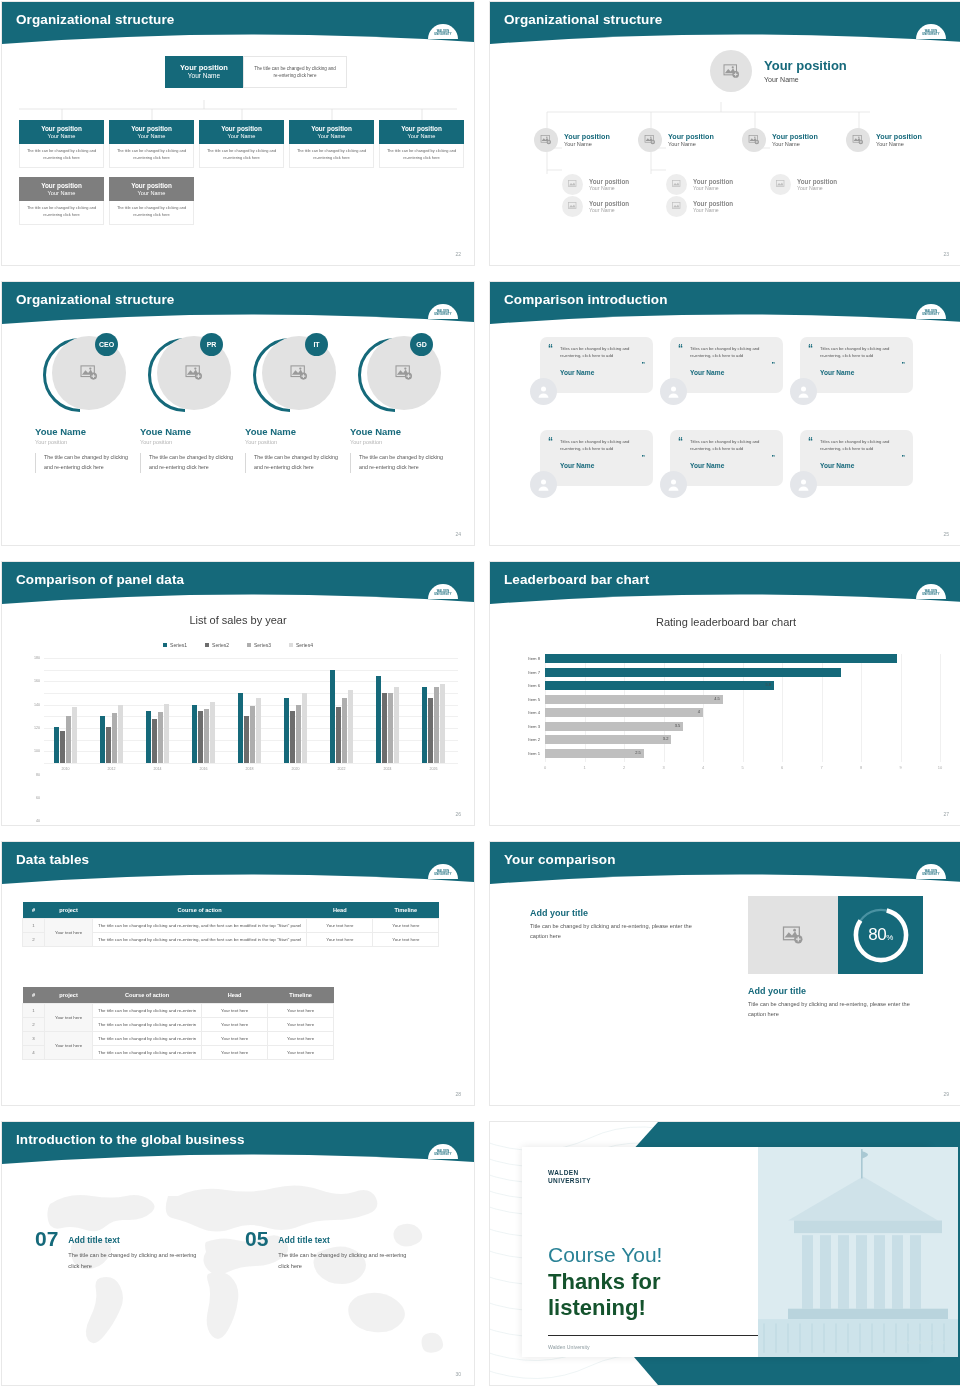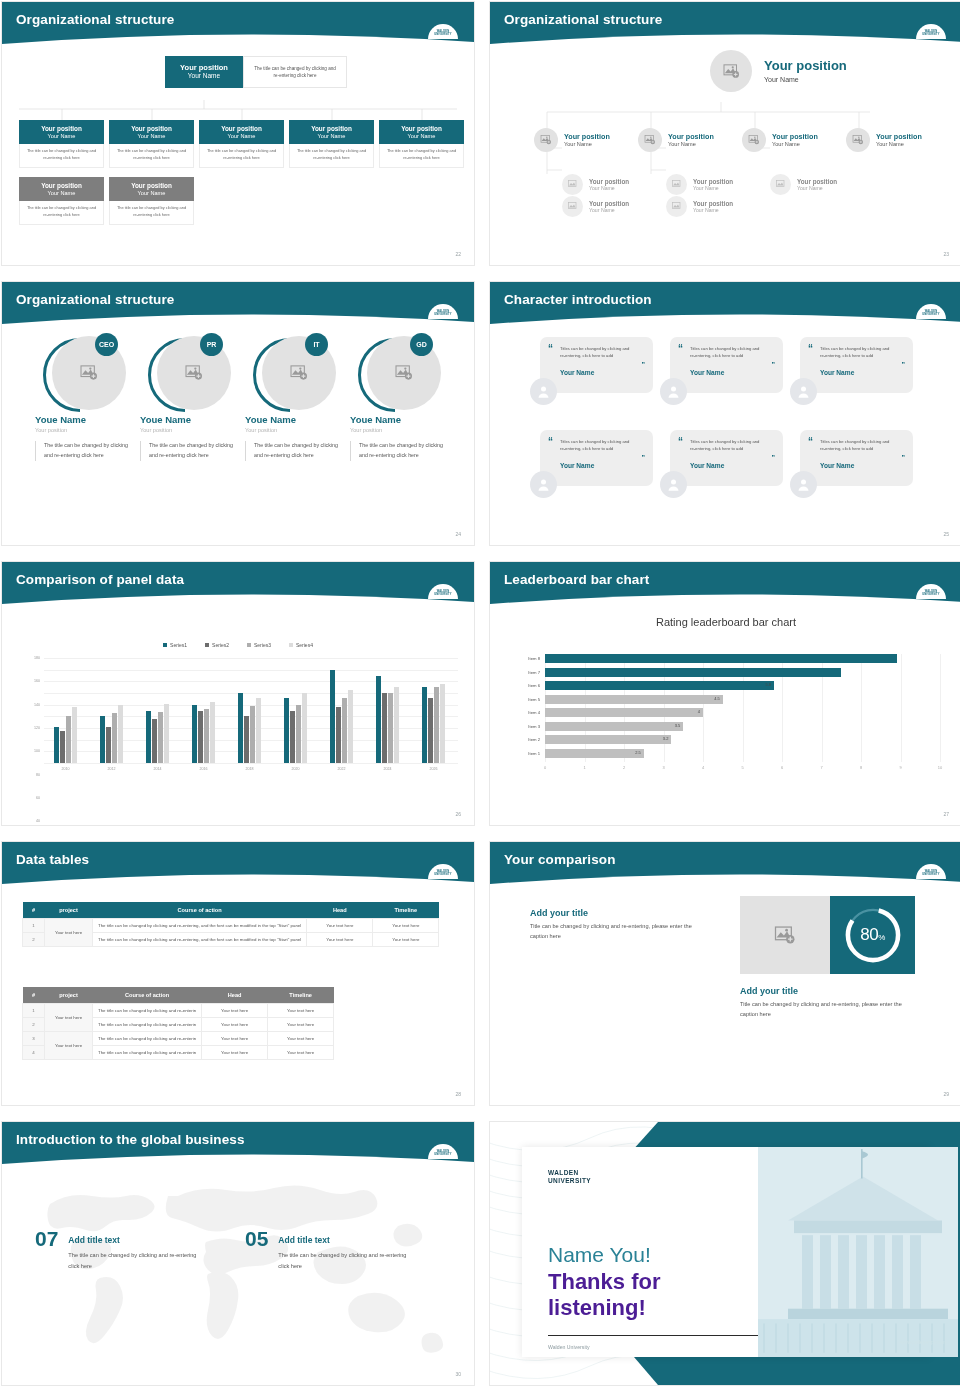--- a/index.html
+++ b/index.html
@@ -118,21 +118,21 @@
     position: absolute; left: 9px; top: 0; width: 74px; height: 74px;
     border-radius: 50%; background: #e2e2e2;
     display:flex; align-items:center; justify-content:center;
   }
   .s24-badge {
     position: absolute; right: 3px; top: -3px; width: 23px; height: 23px;
     border-radius: 50%; background: #15697a; color: #fff;
     font-size: 7px; font-weight: bold;
     display:flex; align-items:center; justify-content:center; z-index: 3;
   }
-  .s24-name { font-size: 9.5px; font-weight: bold; color: #16697b; }
+  .s24-name { font-size: 9.5px; font-weight: bold; color: #16697b; margin-top: 12px; }
   .s24-pos { font-size: 5.6px; color: #b4b4b4; margin-top: 2px; }
   .s24-desc {
     margin-top: 8px; padding-left: 8px; border-left: 1px solid #d8d8d8;
     font-size: 5.3px; color: #555; line-height: 1.85;
   }
 
   
   .s25-card { position: absolute; width: 113px; }
   .s25-bubble {
     background: #eeeeee; border-radius: 7px; padding: 8px 9px 10px 20px;
@@ -198,21 +198,21 @@
   .ty { position: relative; width: 100%; height: 100%; background: #ffffff; overflow: hidden; }
   .ty-tealtop { position: absolute; right: 0; top: 0; width: 340px; height: 40px; background: #15697a;
      clip-path: polygon(36px 0, 100% 0, 100% 100%, 0 100%); }
   .ty-tealbot { position: absolute; right: 0; bottom: 0; width: 340px; height: 42px; background: #15697a;
      clip-path: polygon(0 0, 100% 0, 100% 100%, 36px 100%); }
   .ty-tealright { position: absolute; right: 0; top: 38px; bottom: 40px; width: 18px; background: #15697a; }
   .ty-card { position: absolute; left: 32px; top: 25px; right: 32px; bottom: 28px; background: #fff; display:flex; box-shadow: 0 0 8px rgba(0,0,0,.10); }
   .ty-textside { flex: 1; padding: 22px 0 0 26px; position: relative; }
   .ty-logo { font-size: 6.5px; color: #123a4a; font-weight: bold; line-height: 1.25; letter-spacing: .4px; }
   .ty-t1 { font-size: 21px; color: #2a8296; font-weight: 300; margin-top: 58px; }
-  .ty-t2 { font-size: 22px; color: #4c1d95; font-weight: bold; margin-top: 2px; }
+  .ty-t2 { font-size: 22px; color: #14532d; font-weight: bold; margin-top: 2px; }
   .ty-rule { height: 1px; background: #2b2b2b; margin-top: 14px; width: 210px; }
   .ty-t3 { font-size: 5.2px; color: #8d9ba0; margin-top: 8px; }
   .ty-imgside { flex: 0 0 200px; position: relative; background: linear-gradient(160deg,#f3f8fa 0%,#dce9ee 45%,#b9d3dc 100%); overflow:hidden; }
   .ty-url { position: absolute; right: 12px; bottom: 12px; font-size: 5px; color: #cfe3e8; z-index: 8; }
 </style>
 </head>
 <body>
 
 <div class="grid">
 
@@ -549,21 +549,21 @@
     <div class="pageno">24</div>
   </div>
 
   <div class="slide">
     <div class="hdr"></div>
     <div class="hdr-curve">
       <svg viewBox="0 0 472 22" preserveAspectRatio="none">
           <path d="M0 14 Q236 -4 472 12 L472 22 L0 22 Z" fill="#ffffff"></path>
         </svg>
     </div>
-    <div class="hdr-title">Character introduction</div>
+    <div class="hdr-title">Comparison introduction</div>
     <div class="logo-badge">
       <div class="lg"><span>WALDEN</span><br><span>UNIVERSITY</span></div>
     </div>
 
     <div class="s25-card" style="left:50px;  top:55px">
       <div class="s25-bubble">
         <span class="s25-q1">“</span>
         <span class="s25-q2">”</span>
         <div class="s25-txt">Titles can be changed by clicking and re-entering, click here to add</div>
         <div class="s25-name">Your Name</div>
@@ -654,20 +654,21 @@
     <div class="hdr-curve">
       <svg viewBox="0 0 472 22" preserveAspectRatio="none">
           <path d="M0 14 Q236 -4 472 12 L472 22 L0 22 Z" fill="#ffffff"></path>
         </svg>
     </div>
     <div class="hdr-title">Comparison of panel data</div>
     <div class="logo-badge">
       <div class="lg"><span>WALDEN</span><br><span>UNIVERSITY</span></div>
     </div>
 
+    <div class="chart-title">List of sales by year</div>
     <div class="legend" id="s26-legend">
         <div class="it">
           <span class="sw" style="background: rgb(21, 105, 122);"></span>
           <span>Series1</span>
         </div>
         <div class="it">
           <span class="sw" style="background: rgb(109, 109, 109);"></span>
           <span>Series2</span>
         </div>
         <div class="it">
@@ -953,21 +954,21 @@
     <div class="hdr-title">Your comparison</div>
     <div class="logo-badge">
       <div class="lg"><span>WALDEN</span><br><span>UNIVERSITY</span></div>
     </div>
 
     <div class="dc-card" style="left:40px">
       <div class="dc-ttl">Add your title</div>
       <div class="dc-sub">Title can be changed by clicking and re-entering, please enter the caption here</div>
     </div>
 
-    <div class="dc-card" style="left:250px">
+    <div class="dc-card" style="left:258px">
       <div class="dc-imgs">
         <div class="dc-left">
           <svg width="22" height="19" viewBox="0 0 20 18">
               <rect x="1" y="1" width="15" height="12" stroke="#9a9a9a" stroke-width="1.2" fill="none"></rect>
               <path d="M2 11 L6 6 L9 9 L12 5 L15 11 Z" fill="#9a9a9a"></path>
               <circle cx="11.5" cy="4" r="1.3" fill="#9a9a9a"></circle>
               <circle cx="15" cy="12.5" r="4" fill="#9a9a9a"></circle>
               <path d="M15 10.3 v4.4 M12.8 12.5 h4.4" stroke="#e2e2e2" stroke-width="1.2"></path>
             </svg>
         </div>
@@ -1052,21 +1053,21 @@
       <div class="ty-tealtop"></div>
       <div class="ty-tealbot"></div>
       <div class="ty-tealright"></div>
 
       <div class="ty-card">
         <div class="ty-textside">
           <div class="ty-logo">
             <span>WALDEN</span><br>
             <span>UNIVERSITY</span>
           </div>
-          <div class="ty-t1">Name You!</div>
+          <div class="ty-t1">Course You!</div>
           <div class="ty-t2">Thanks for listening!</div>
           <div class="ty-rule"></div>
           <div class="ty-t3">Walden University</div>
         </div>
         <div class="ty-imgside">
           <svg viewBox="0 0 200 200" preserveAspectRatio="none" style="position:absolute;inset:0;width:100%;height:100%">
             <rect width="200" height="200" fill="#dcebf0"></rect>
             <path d="M30 70 L105 28 L180 70 Z" fill="#cfe2e9"></path>
             <rect x="36" y="70" width="148" height="12" fill="#c3dae2"></rect>
             <g fill="#c8dee6">

